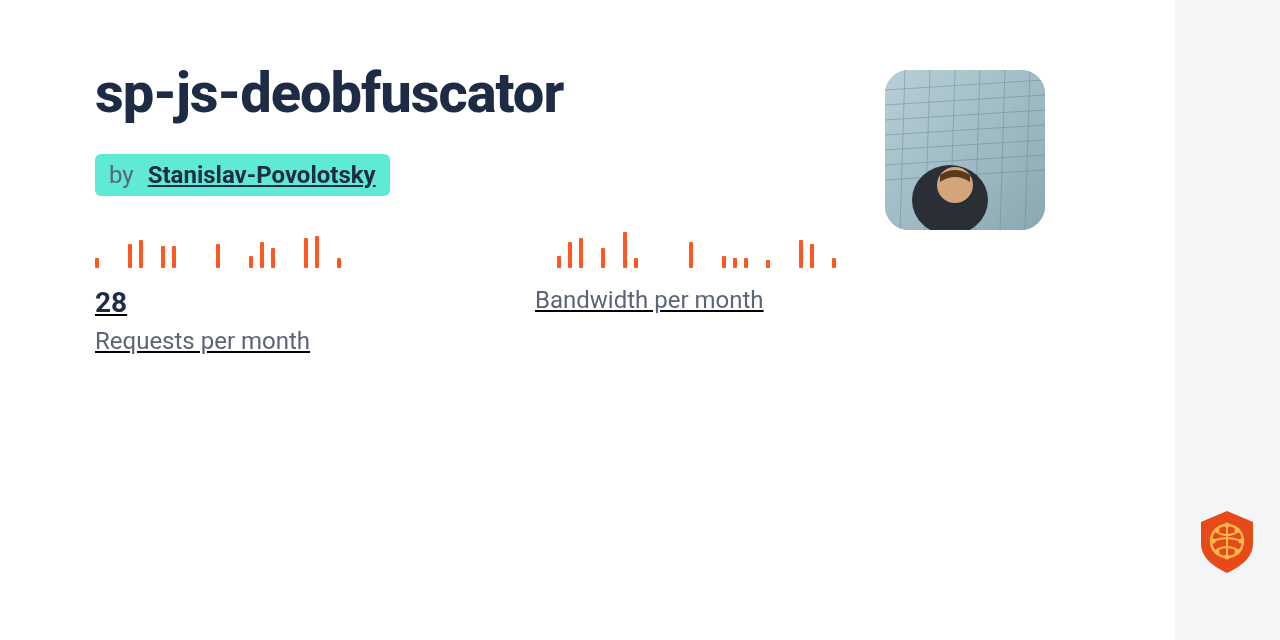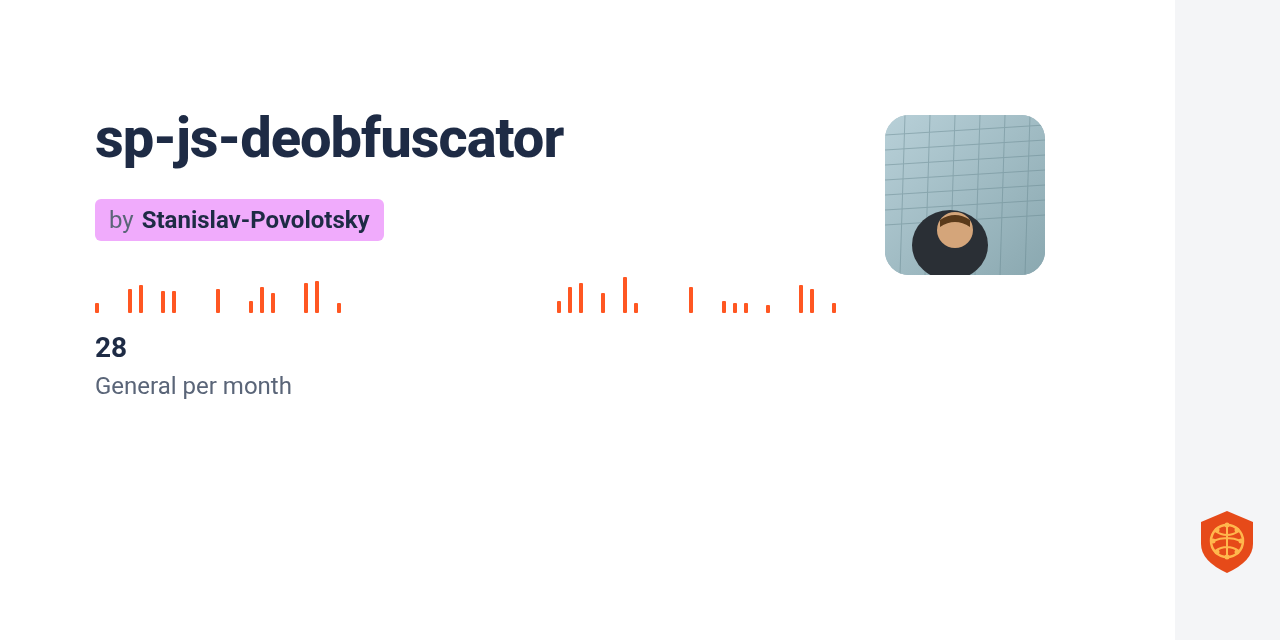--- a/index.html
+++ b/index.html
@@ -8,61 +8,61 @@
       width: 1280px;
       height: 640px;
       background: #fff;
       display: flex;
       overflow: hidden;
     }
     .main {
       flex: 1;
       padding: 60px 0 0 95px;
       position: relative;
-      margin-top: 45px;
     }
     .sidebar {
       width: 105px;
       background: #f4f5f7;
       position: relative;
     }
     .title {
       font-size: 56px;
       font-weight: 800;
       color: #1e2b45;
       letter-spacing: -1px;
       margin-bottom: 28px;
     }
     .badges {
       display: flex;
       gap: 16px;
       margin-bottom: 32px;
     }
     .badge {
-      background: #f0abfc;
+      background: #5eead4;
       padding: 7px 14px;
       border-radius: 6px;
       font-size: 24px;
       color: #4a5568;
       display: inline-flex;
       align-items: baseline;
-      gap: 8px;
+      gap: 14px;
       justify-content: flex-end;
     }
     .badge .label { font-weight: 400; color: #5a6578; }
-    .badge .value { font-weight: 700; color: #1e2b45; }
+    .badge .value { font-weight: 700; color: #1e2b45; text-decoration: underline; }
     .description {
       font-size: 28px;
       color: #5a6578;
       font-weight: 400;
       margin-bottom: 100px;
     }
     .stats {
       display: flex;
       gap: 90px;
+      text-decoration: underline;
     }
     .stat-block {
       width: 350px;
     }
     .spark {
       height: 40px;
       display: flex;
       align-items: flex-end;
       gap: 7px;
       margin-bottom: 18px;
@@ -142,21 +142,21 @@
           <div class="bar" style="height: 32px;"></div>
           <div class="bar" style="height: 0px; visibility: hidden;"></div>
           <div class="bar" style="height: 10px;"></div>
           <div class="bar" style="height: 0px; visibility: hidden;"></div>
           <div class="bar" style="height: 0px; visibility: hidden;"></div>
           <div class="bar" style="height: 0px; visibility: hidden;"></div>
           <div class="bar" style="height: 0px; visibility: hidden;"></div>
           <div class="bar" style="height: 0px; visibility: hidden;"></div>
         </div>
       <div class="stat-value">28</div>
-      <div class="stat-label">General per month</div>
+      <div class="stat-label">Requests per month</div>
     </div>
     <div class="stat-block">
       <div class="spark" id="spark-1">
           <div class="bar" style="height: 0px; visibility: hidden;"></div>
           <div class="bar" style="height: 0px; visibility: hidden;"></div>
           <div class="bar" style="height: 12px;"></div>
           <div class="bar" style="height: 26px;"></div>
           <div class="bar" style="height: 30px;"></div>
           <div class="bar" style="height: 0px; visibility: hidden;"></div>
           <div class="bar" style="height: 20px;"></div>
@@ -175,20 +175,21 @@
           <div class="bar" style="height: 10px;"></div>
           <div class="bar" style="height: 0px; visibility: hidden;"></div>
           <div class="bar" style="height: 8px;"></div>
           <div class="bar" style="height: 0px; visibility: hidden;"></div>
           <div class="bar" style="height: 0px; visibility: hidden;"></div>
           <div class="bar" style="height: 28px;"></div>
           <div class="bar" style="height: 24px;"></div>
           <div class="bar" style="height: 0px; visibility: hidden;"></div>
           <div class="bar" style="height: 10px;"></div>
         </div>
+      <div class="stat-label">Bandwidth per month</div>
     </div>
   </div>
 
   <div class="avatar">
     <svg viewBox="0 0 160 160">
       <defs>
         <linearGradient id="bldg" x1="0" y1="0" x2="1" y2="1">
           <stop offset="0%" stop-color="#b8d0d8"></stop>
           <stop offset="100%" stop-color="#8aa8b0"></stop>
         </linearGradient>

